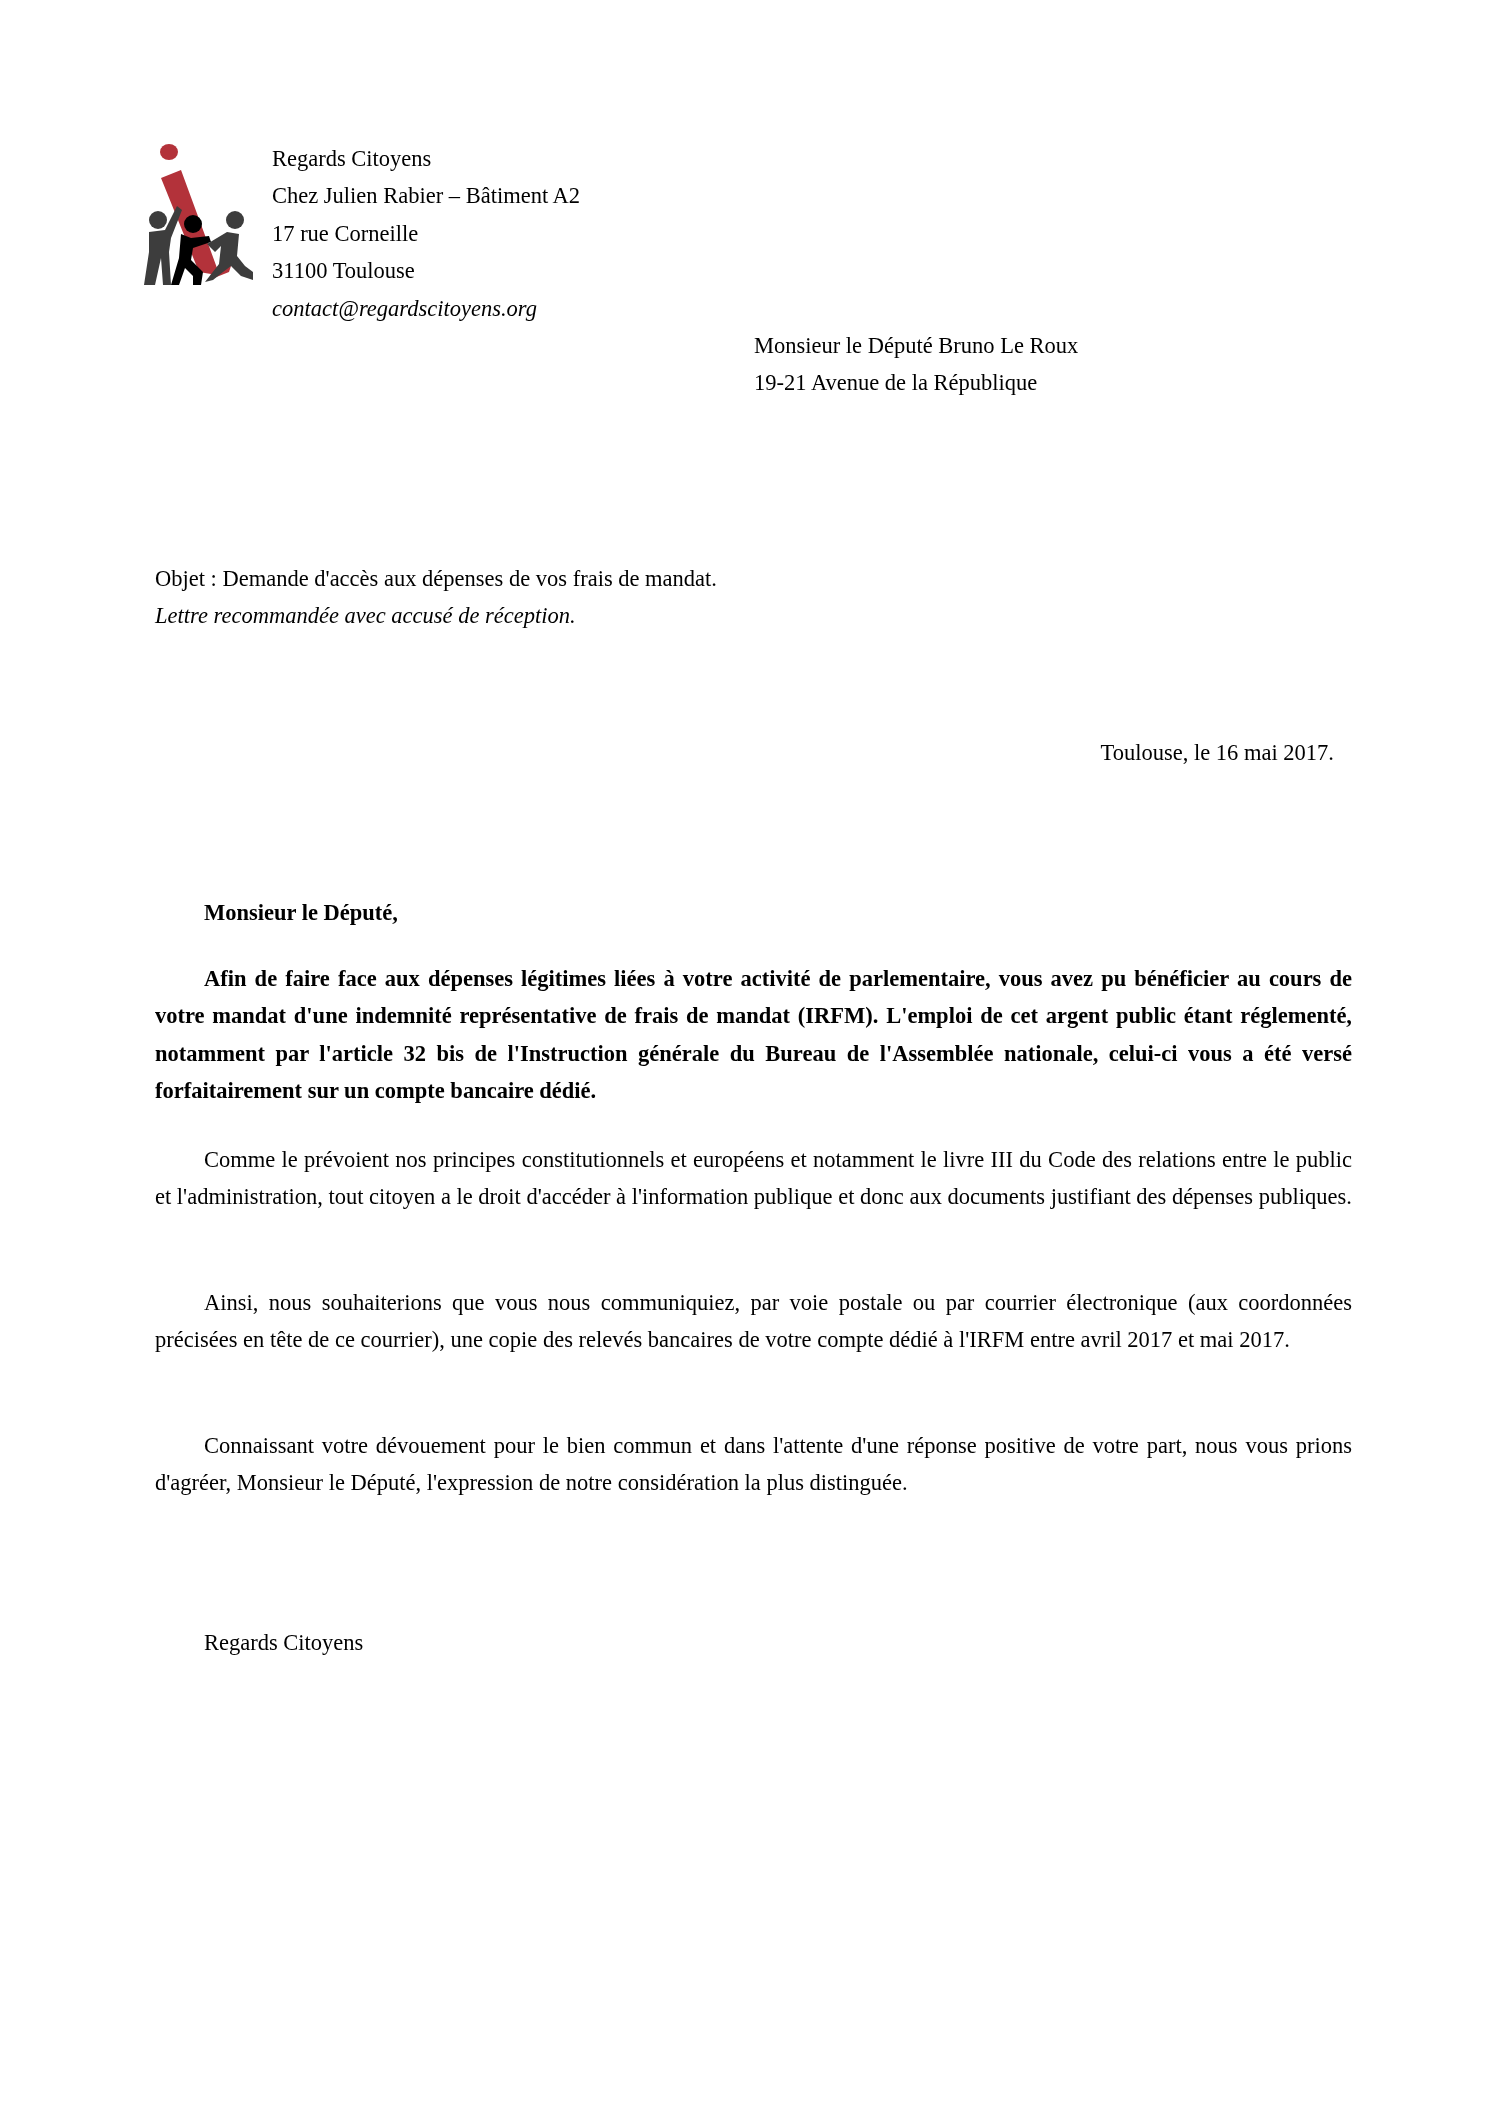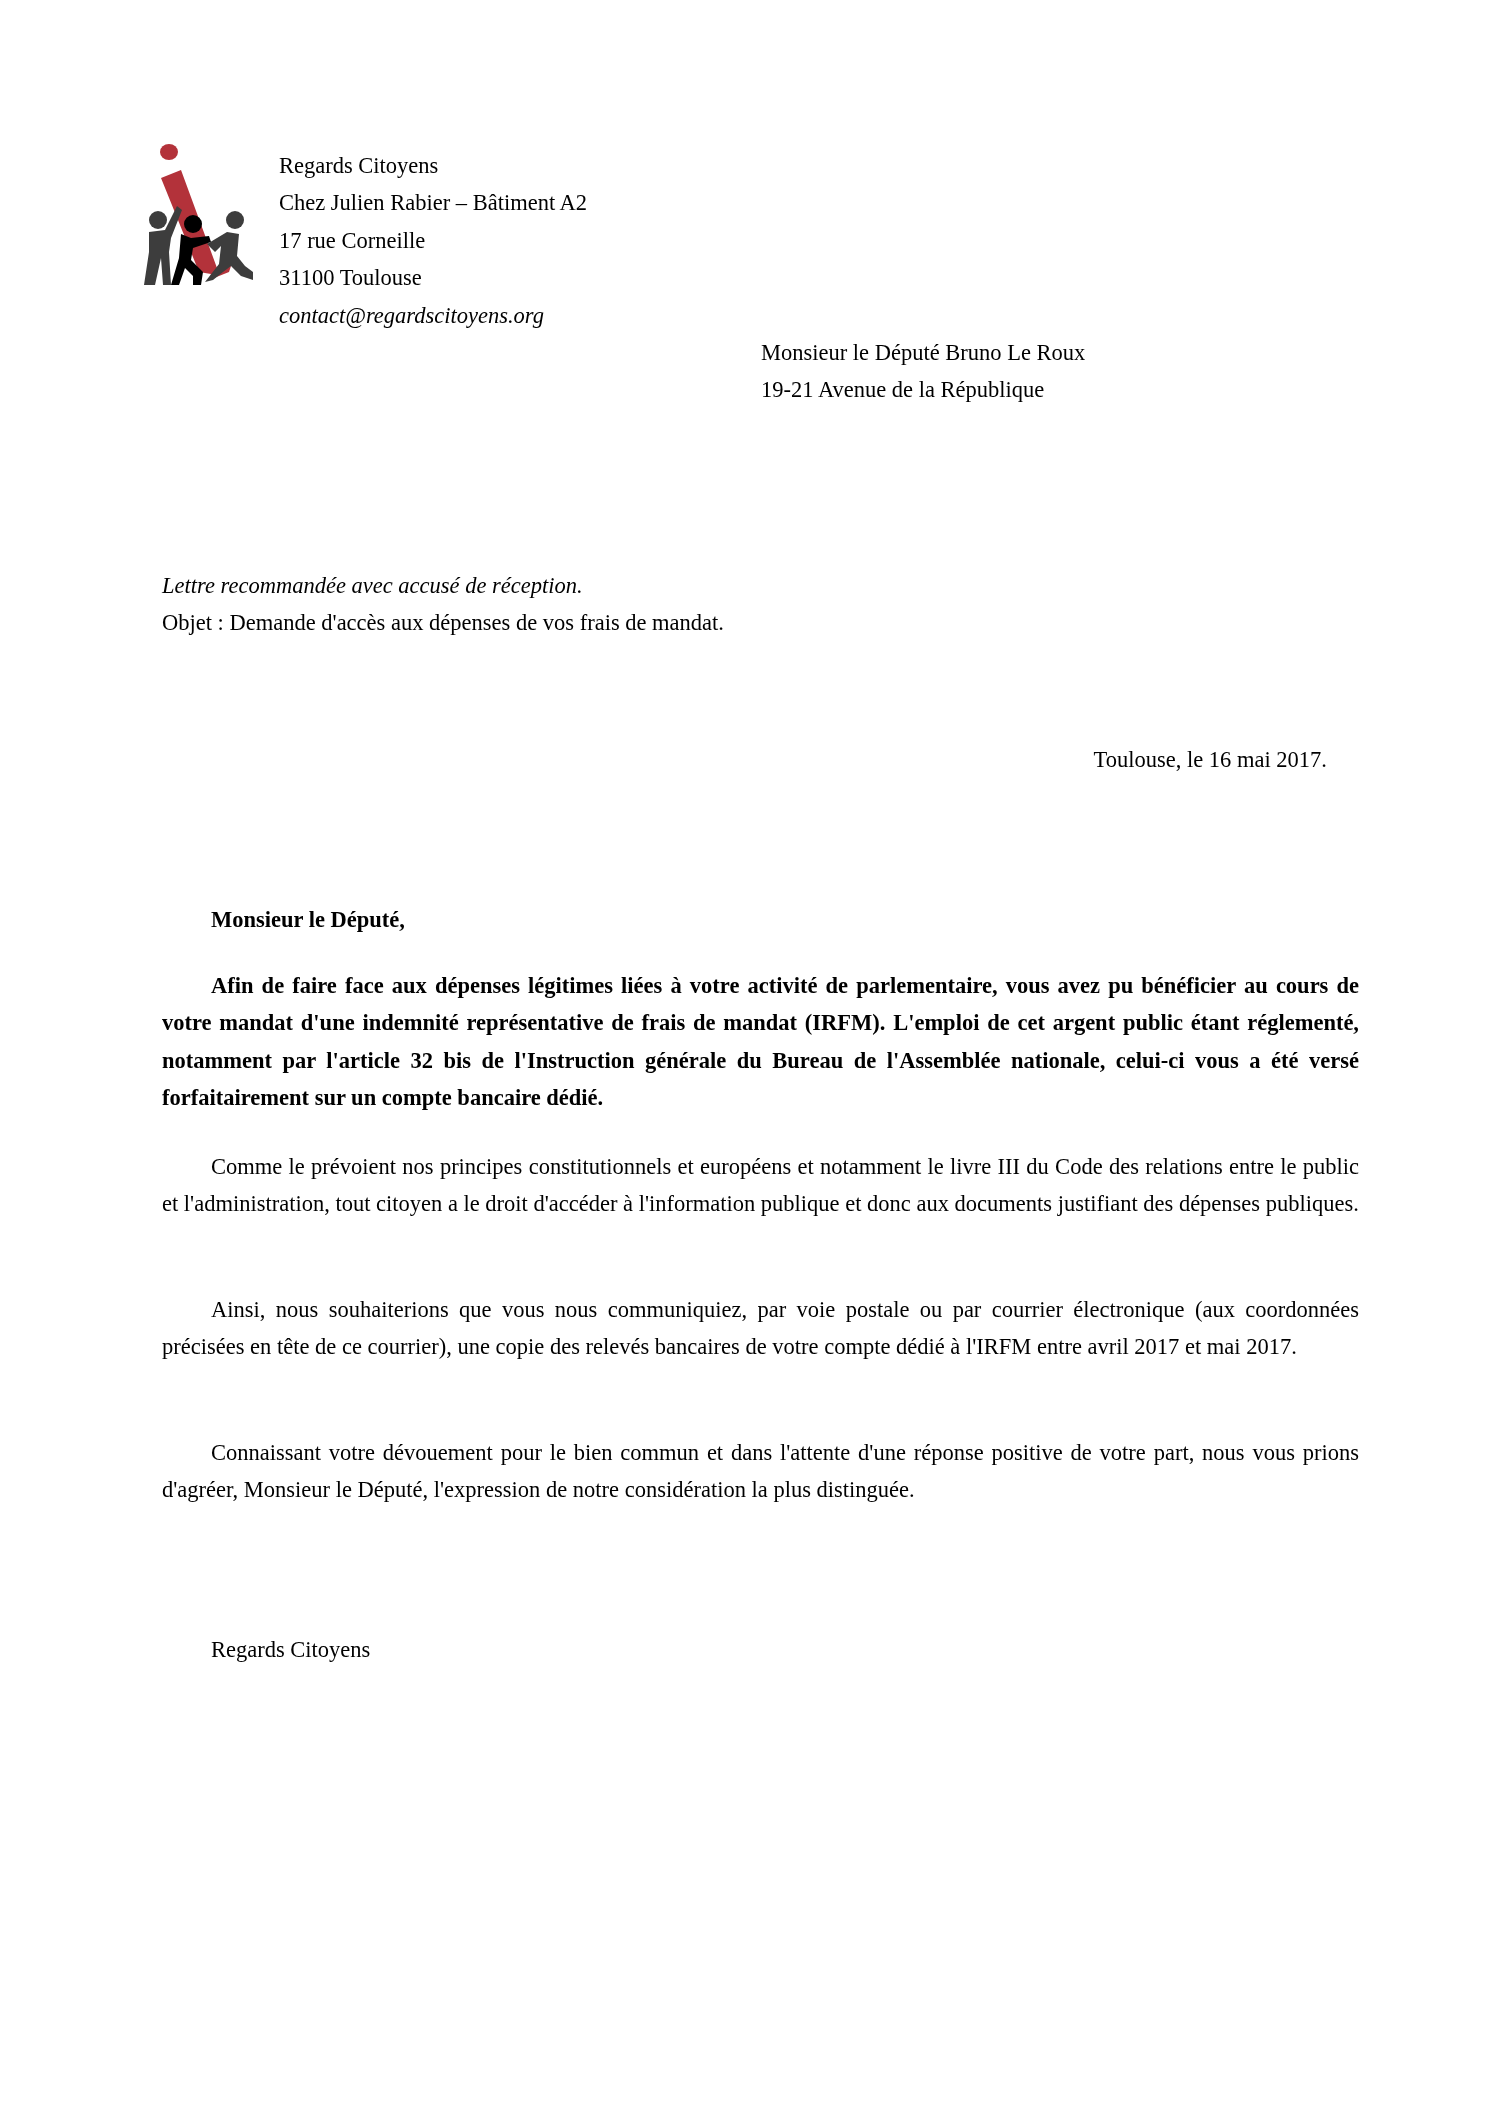--- a/index.html
+++ b/index.html
@@ -1,18 +1,18 @@
 <!DOCTYPE html>
 <html><head>
 <meta charset="utf-8">
 <style>
   html, body { margin:0; padding:0; background:#ffffff; }
   body { width:1488px; height:2105px; position:relative; overflow:hidden;
          font-family:"Liberation Serif", "DejaVu Serif", serif; font-size:22.5px; line-height:37.5px; color:#000; }
-  .blk { position:absolute; margin:16px; }
+  .blk { position:absolute; margin:9px; }
   .line { display:block; white-space:nowrap; }
   .sender { left:263px; top:130.5px; }
   .italic { font-style:italic; }
   .recipient { left:745px; top:317.5px; font-weight:normal; }
   .subject { left:146px; top:550.5px; }
   .date { right:145px; top:724.5px; white-space:nowrap; }
   .salutation { left:195px; top:884.5px; white-space:nowrap;font-weight:bold; }
   .para { left:146px; width:1197px; text-align:justify; text-indent:49px; }
   .p1 { top:950.5px;font-weight:bold; }
   .p2 { top:1131.5px; }
@@ -53,22 +53,22 @@
   <span class="line">31100 Toulouse</span>
   <span class="line italic">contact@regardscitoyens.org</span>
 </div>
 
 <div class="blk recipient">
   <span class="line">Monsieur le Député Bruno Le Roux</span>
   <span class="line">19-21 Avenue de la République</span>
 </div>
 
 <div class="blk subject">
+  <span class="line">Objet : Demande d'accès aux dépenses de vos frais de mandat.</span>
   <span class="line italic">Lettre recommandée avec accusé de réception.</span>
-  <span class="line">Objet : Demande d'accès aux dépenses de vos frais de mandat.</span>
 </div>
 
 <div class="blk date">Toulouse, le 16 mai 2017.</div>
 
 <div class="blk salutation">Monsieur le Député,</div>
 
 <p class="blk para p1">Afin de faire face aux dépenses légitimes liées à votre activité de parlementaire, vous avez pu bénéficier au cours de votre mandat d'une indemnité représentative de frais de mandat (IRFM). L'emploi de cet argent public étant réglementé, notamment par l'article 32 bis de l'Instruction générale du Bureau de l'Assemblée nationale, celui-ci vous a été versé forfaitairement sur un compte bancaire dédié.</p>
 <p class="blk para p2">Comme le prévoient nos principes constitutionnels et européens et notamment le livre III du Code des relations entre le public et l'administration, tout citoyen a le droit d'accéder à l'information publique et donc aux documents justifiant des dépenses publiques.</p>
 <p class="blk para p3">Ainsi, nous souhaiterions que vous nous communiquiez, par voie postale ou par courrier électronique (aux coordonnées précisées en tête de ce courrier), une copie des relevés bancaires de votre compte dédié à l'IRFM entre avril 2017 et mai 2017.</p>
 <p class="blk para p4">Connaissant votre dévouement pour le bien commun et dans l'attente d'une réponse positive de votre part, nous vous prions d'agréer, Monsieur le Député, l'expression de notre considération la plus distinguée.</p>

